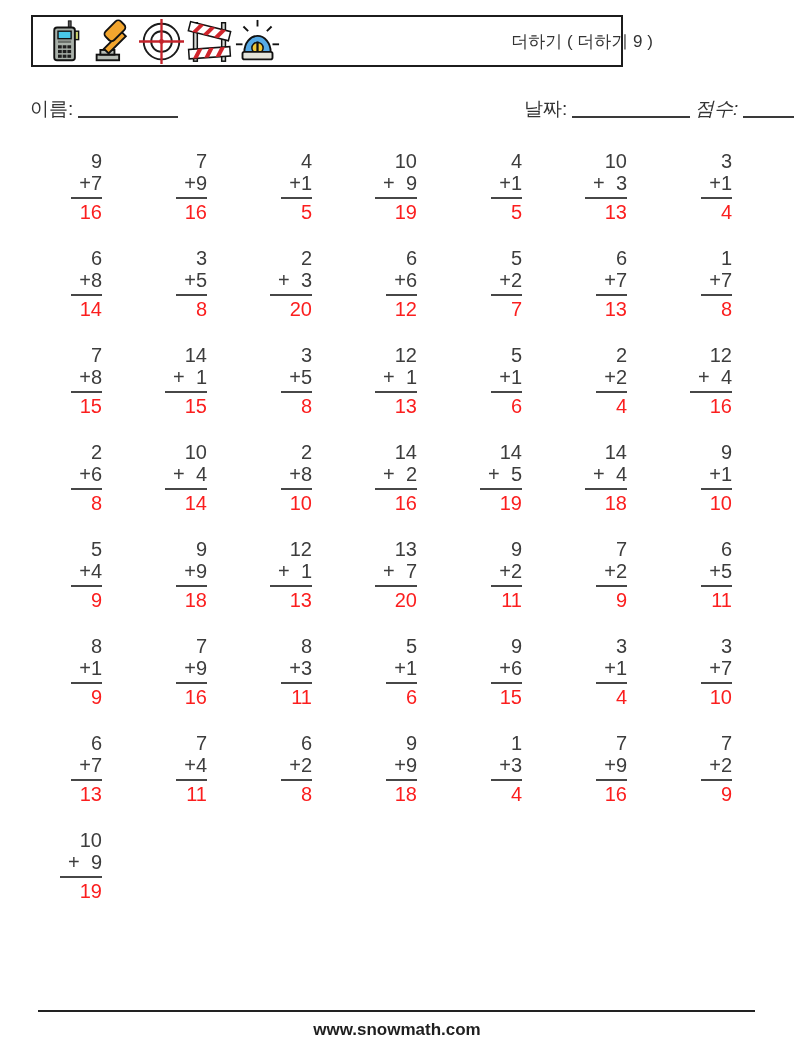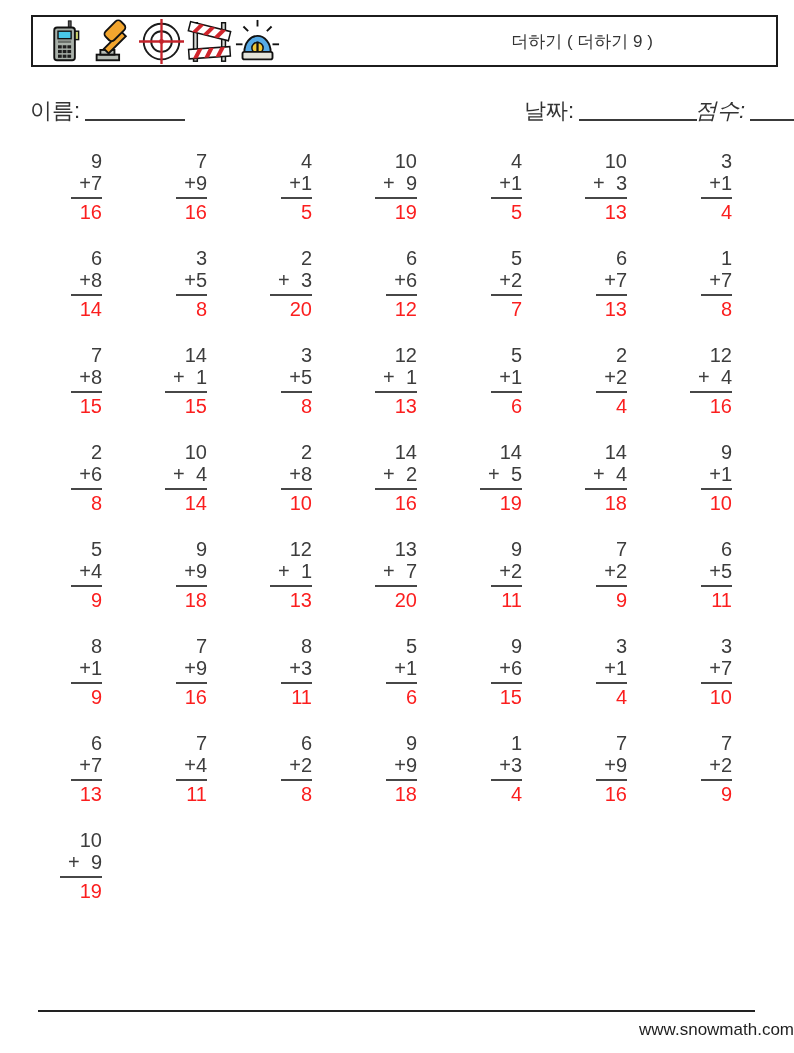--- a/index.html
+++ b/index.html
@@ -9,32 +9,32 @@
     --rule:#474747;
     --line:#3a3a3a;
   }
   html,body{margin:0;padding:0;}
   body{
     width:794px;height:1053px;background:#ffffff;position:relative;overflow:hidden;
     font-family:"Liberation Sans","DejaVu Sans",sans-serif;color:var(--ink);
   }
   
   .header-box{
-    position:absolute;left:31px;top:15px;width:747px;height:52px;
+    position:absolute;left:31px;top:15px;width:592px;height:52px;
     border:2px solid #1c1c1c;box-sizing:border-box;
     display:flex;align-items:center;padding-left:10px;
   }
   .icons{display:flex;align-items:center;gap:3px;}
   .icons .ic{width:45px;height:45px;display:block;}
   .hdr-title{
     position:absolute;left:424px;width:250px;top:50%;transform:translateY(-50%);
     text-align:center;font-size:17px;color:#333;
   }
   
-  .field{position:absolute;top:96px;font-size:22px;color:#333;white-space:nowrap;}
+  .field{position:absolute;top:96px;font-size:19px;color:#333;white-space:nowrap;}
   .f-name{left:30px;}
   .f-date{left:524px;}
   .f-score{left:695px;font-style:italic;}
   .uline{
     display:inline-block;border-bottom:2px solid var(--line);
     height:14px;margin-left:5px;transform:translateY(3px);
   }
   .u-name{width:100px;}
   .u-date{width:118px;}
   .u-score{width:55px;}
@@ -49,22 +49,22 @@
     font-size:20px;line-height:22px;color:var(--num);
     display:flex;flex-direction:column;align-items:flex-end;
   }
   .p-top{text-align:right;}
   .p-op{display:inline-flex;justify-content:flex-end;}
   .p-op .opnum{display:inline-block;text-align:right;}
   .p-rule{height:0;border-top:2px solid var(--rule);width:calc(100% + 8px);margin:3px 0 2px;}
   .p-ans{color:var(--red);text-align:left;}
   
   .footer-line{position:absolute;left:38px;top:1010px;width:717px;border-top:2px solid #222;}
-  .footer-text{position:absolute;left:0;top:1020px;width:100%;text-align:right;
-    font-weight:normal;font-size:17px;color:#1f1f1f;}
+  .footer-text{position:absolute;left:0;top:1020px;width:100%;text-align:center;
+    font-weight:bold;font-size:17px;color:#1f1f1f;}
 </style>
 </head>
 <body>
 
 <div class="header-box">
   <div class="icons">
 
     <svg class="ic" viewBox="0 0 48 48">
       <rect x="27" y="2" width="3" height="9" fill="#555" stroke="#111"></rect>
       <rect x="33" y="13" width="5" height="9" fill="#cdd36e" stroke="#111" stroke-width="1.5"></rect>

